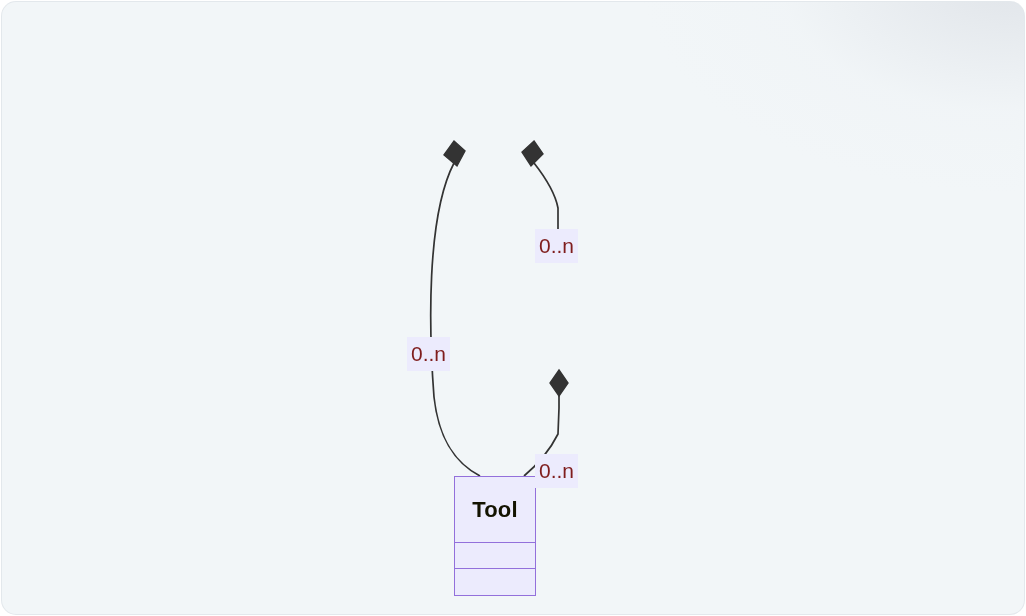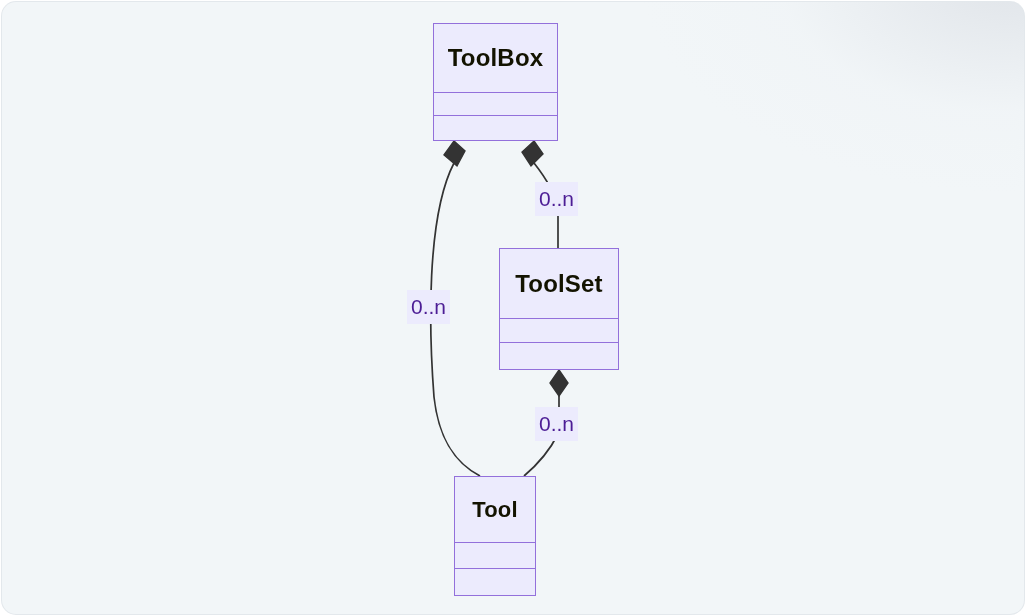--- a/index.html
+++ b/index.html
@@ -89,26 +89,27 @@
     height: 120px;
   }
   #node-tool .title-cell { height: 66px; font-size: 22px; text-align: center; }
   #node-tool .attr-cell { height: 26px; }
   #node-tool .attr-cell.last { height: 26px; }
 
   
   .mult-label {
     position: absolute;
     background: #ecebfd;
-    color: #4c1d95;
+    color: #7f1d1d;
     font-size: 21px;
     line-height: 1;
     padding: 6px 4px 7px 4px;
     white-space: nowrap;
     box-sizing: border-box;
+    margin-top: 47px;
   }
   #mult-toolbox-tool   { left: 405px; top: 288px; }
   #mult-toolbox-toolset{ left: 533px; top: 180px; }
   #mult-toolset-tool   { left: 533px; top: 405px; }
 </style>
 </head>
 <body>
 
 <div id="root">
   <div class="canvas">
@@ -125,31 +126,21 @@
         <polygon points="452,139 463,149 455,164 442,153" fill="#333333" stroke="#333333" stroke-width="1.4"></polygon>
       </g>
       <g>
         <polygon points="532,139 541,152 529,164 520,150" fill="#333333" stroke="#333333" stroke-width="1.4"></polygon>
       </g>
       <g>
         <polygon points="557,368 566,381 557,394 548,381" fill="#333333" stroke="#333333" stroke-width="1.4"></polygon>
       </g>
     </svg>
 
-    <div class="node" id="node-toolbox">
-      <div class="title-cell">ToolBox</div>
-      <div class="attr-cell"></div>
-      <div class="attr-cell last"></div>
-    </div>
 
-    <div class="node" id="node-toolset">
-      <div class="title-cell">ToolSet</div>
-      <div class="attr-cell"></div>
-      <div class="attr-cell last"></div>
-    </div>
 
     <div class="node" id="node-tool">
       <div class="title-cell">Tool</div>
       <div class="attr-cell"></div>
       <div class="attr-cell last"></div>
     </div>
 
     <div class="mult-label" id="mult-toolbox-tool">0..n</div>
     <div class="mult-label" id="mult-toolbox-toolset">0..n</div>
     <div class="mult-label" id="mult-toolset-tool">0..n</div>

